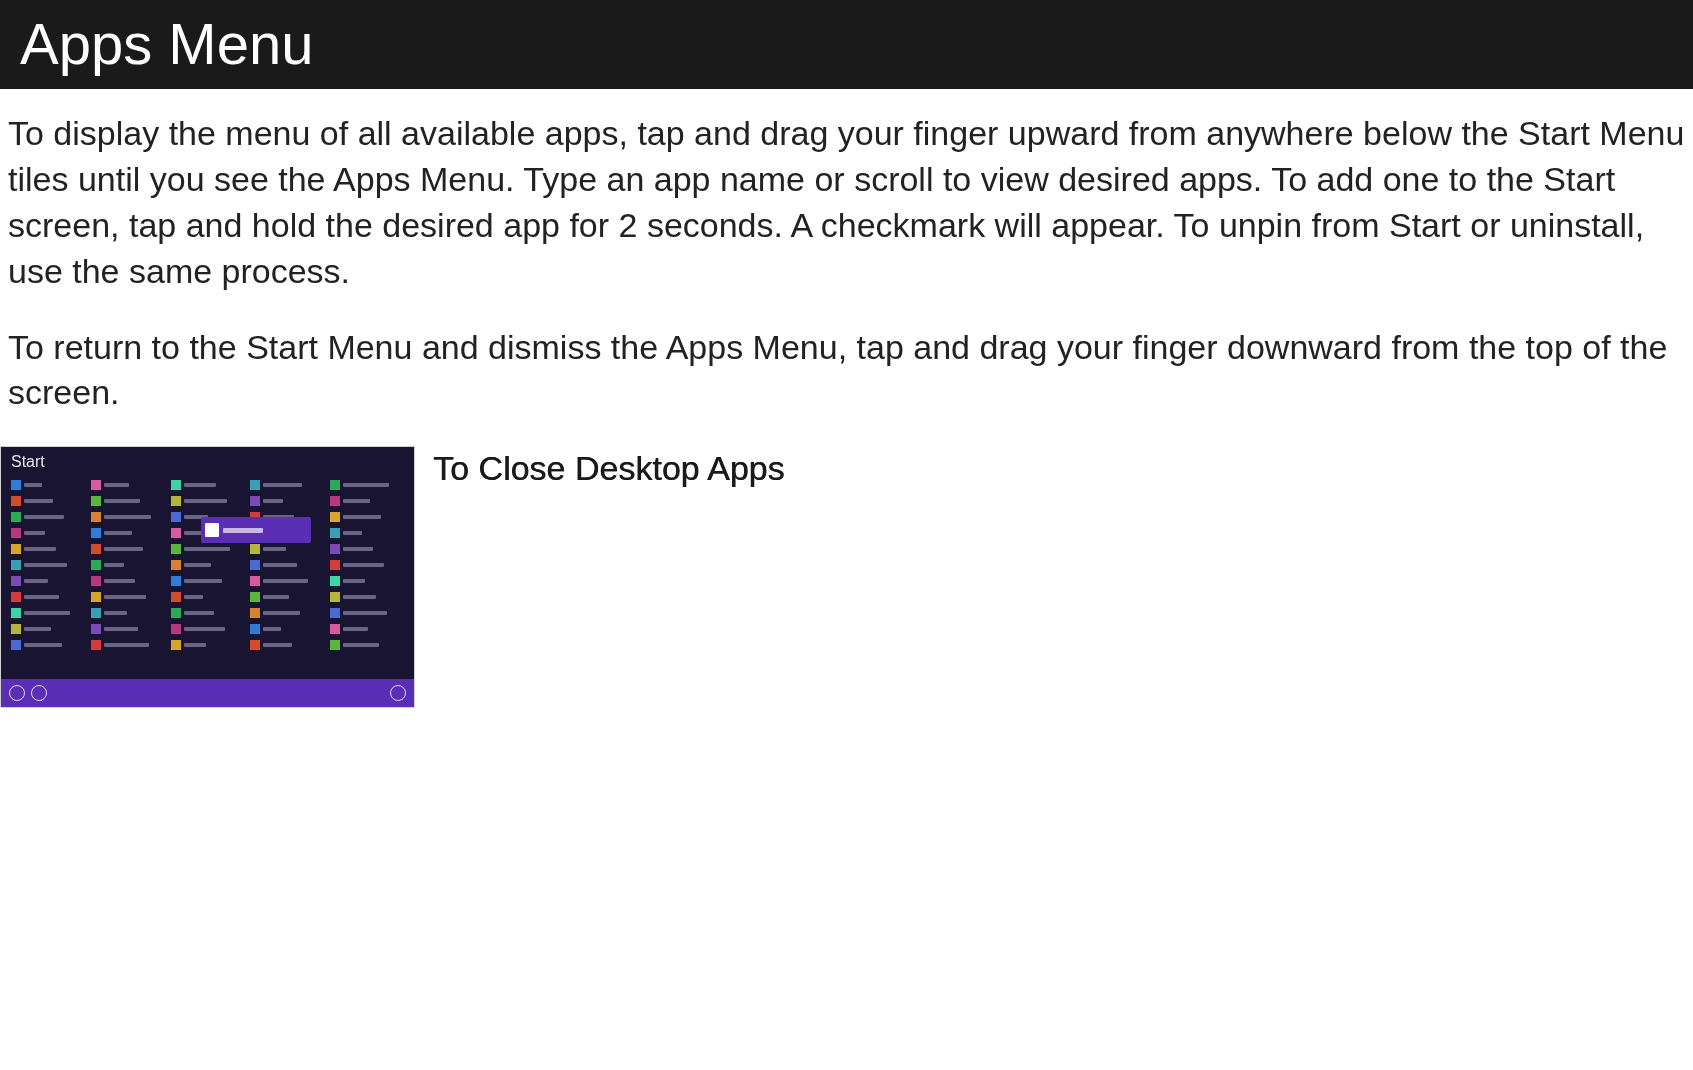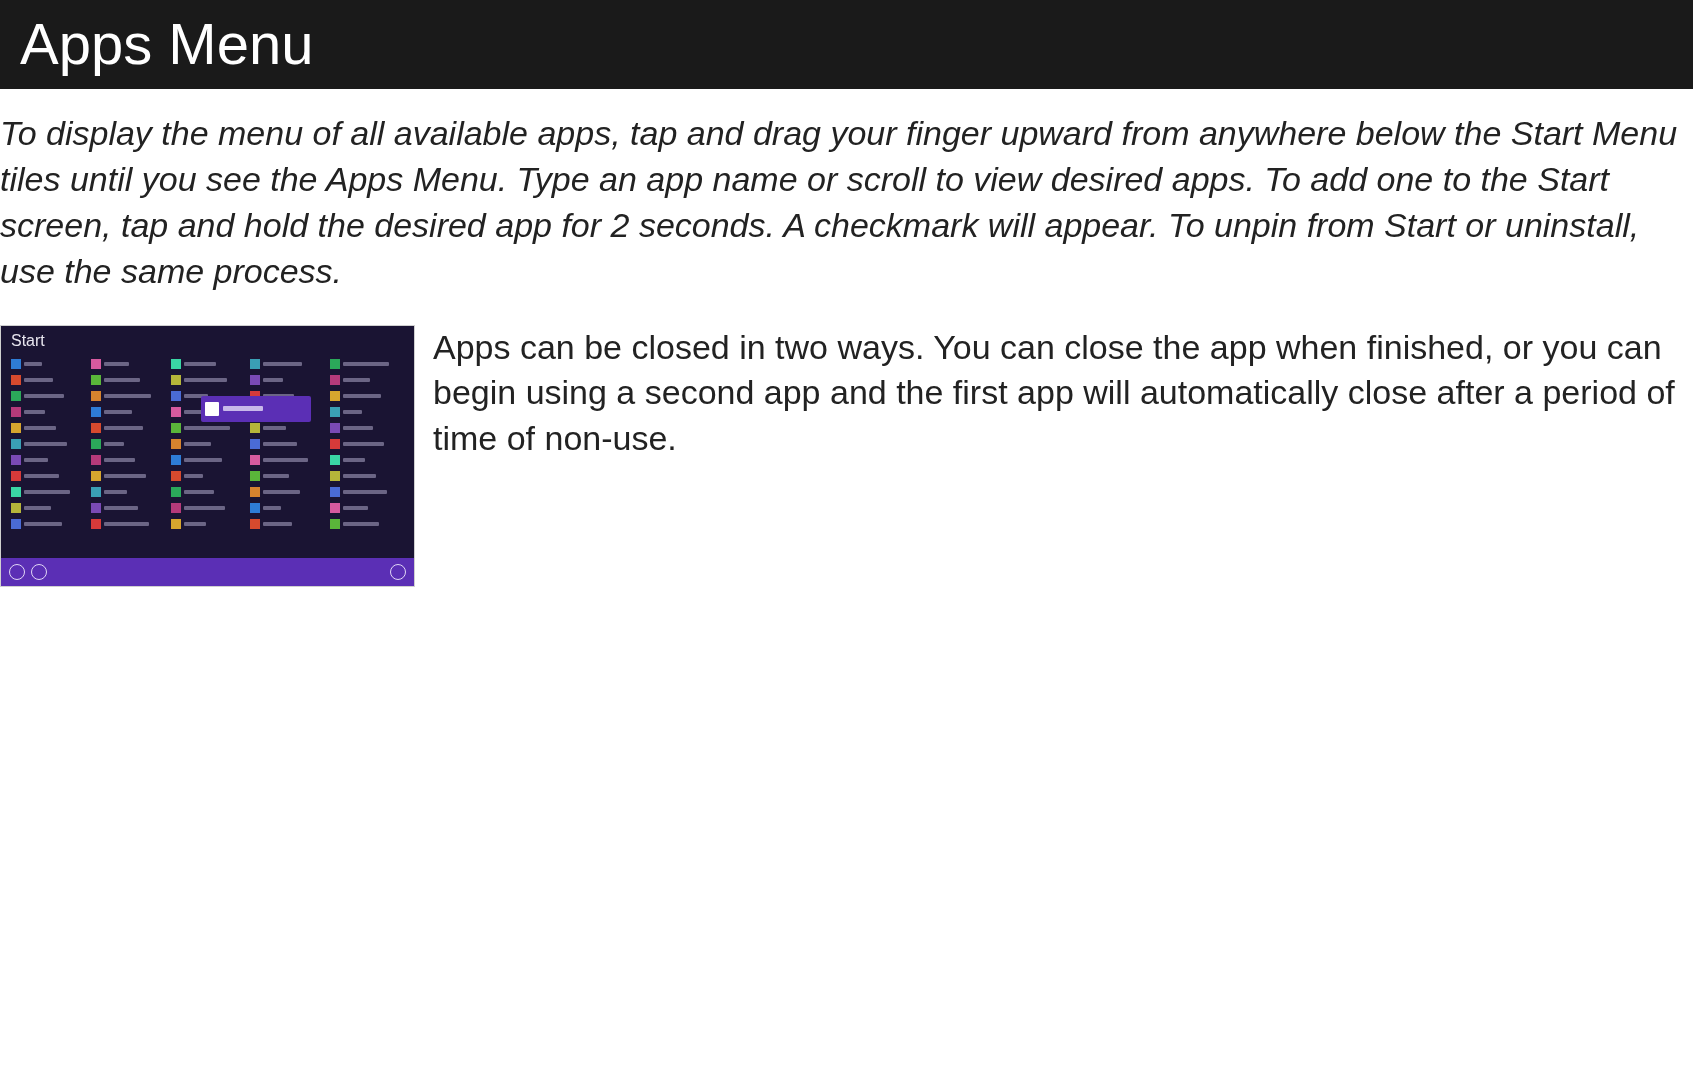--- a/index.html
+++ b/index.html
@@ -22,22 +22,21 @@
       font-weight: 400;
     }
     .content {
       padding: 22px 0 0 0;
     }
     .para {
       font-size: 34px;
       line-height: 1.35;
       color: #222;
       margin-bottom: 30px;
-      padding: 0 4px 0 0;
-      font-style: italic;
+      padding: 0 4px 0 8px;
     }
     .two-col {
       display: flex;
       align-items: flex-start;
       gap: 18px;
       margin-top: 6px;
     }
     .screenshot {
       width: 415px;
       height: 262px;
@@ -165,20 +164,21 @@
   </style>
 </head>
 <body>
 
 <div class="header-bar">
   <span>Apps Menu</span>
 </div>
 
 <div class="content">
   <p class="para">To display the menu of all available apps, tap and drag your finger upward from anywhere below the Start Menu tiles until you see the Apps Menu. Type an app name or scroll to view desired apps. To add one to the Start screen, tap and hold the desired app for 2 seconds. A checkmark will appear. To unpin from Start or uninstall, use the same process.</p>
+  <p class="para">To return to the Start Menu and dismiss the Apps Menu, tap and drag your finger downward from the top of the screen.</p>
 
   <div class="two-col">
     <div class="screenshot">
       <div class="ss-title">Start</div>
       <div class="ss-body" id="ss-body">
           <div class="ss-col">
             <div class="ss-item">
               <div class="ss-icon" style="background: rgb(46, 124, 214);"></div>
               <div class="ss-label" style="width: 18px;"></div>
             </div>
@@ -413,17 +413,17 @@
         <div class="ss-highlight-text"></div>
       </div>
       <div class="ss-footer">
         <div class="ss-footer-btn"></div>
         <div class="ss-footer-btn"></div>
         <div class="ss-footer-right"></div>
       </div>
     </div>
 
     <div class="right-text">
-      <p class="right-para">Apps can be closed in two ways. You can close the app when finished, or you can begin using a second app and the first app will automatically close after a period of time of non-use.</p>
+      <div class="sub-heading">To Close Desktop Apps</div>
     </div>
   </div>
 
 </div>
 
 </body></html>

